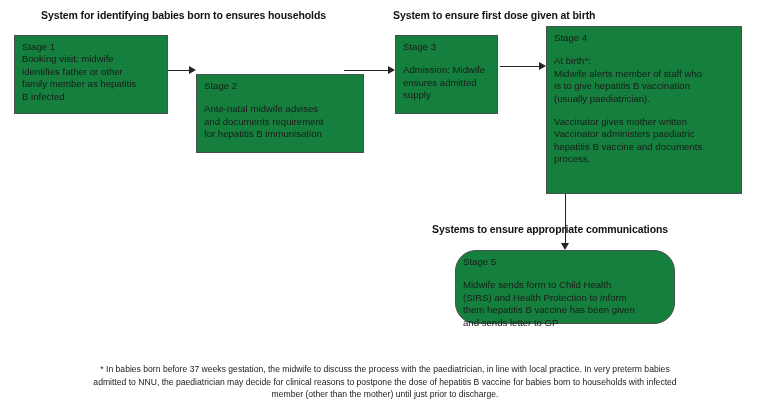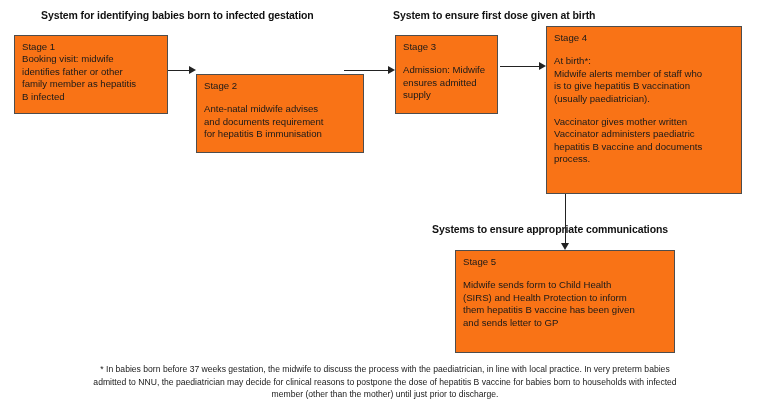--- a/index.html
+++ b/index.html
@@ -35,38 +35,38 @@
   }
   #heading-identify { left: 41px;  top: 9px; }
   #heading-firstdose { left: 393px; top: 9px; }
   #heading-comms     { left: 432px; top: 223px; }
 
   
   .stage-box {
     position: absolute;
     box-sizing: border-box;
     border: 1px solid #4d4d4d;
-    background: #f97316;
+    background: #15803d;
     padding: 5px 7px 4px 7px;
     font-size: 9.6px;
     line-height: 12.4px;
     color: #1a1a1a;
   }
   .stage-box .stage-label {
     display: block;
     margin-bottom: 0;
   }
   .stage-box .spacer { display: block; height: 11px; }
   .stage-box .body-line { display: block; white-space: nowrap; }
 
   #stage-1 { left: 14px;  top: 35px;  width: 154px; height: 79px; }
   #stage-2 { left: 196px; top: 35px;  width: 168px; height: 79px; margin-top: 39px; }
   #stage-3 { left: 395px; top: 35px;  width: 103px; height: 79px; }
   #stage-4 { left: 546px; top: 26px;  width: 196px; height: 168px; }
-  #stage-5 { left: 455px; top: 250px; width: 220px; height: 103px; }
+  #stage-5 { left: 455px; top: 250px; width: 220px; height: 74px; border-radius: 21px; }
 
   
   .conn { position: absolute; }
   .conn .line-h {
     position: absolute;
     height: 0;
     border-top: 1px solid #222222;
     top: 0; left: 0;
   }
   .conn .line-v {
@@ -117,21 +117,21 @@
     color: #1a1a1a;
     text-align: center;
   }
   #footnote .fn-line { display: block; white-space: nowrap; }
 </style>
 </head>
 <body>
 
 <div class="canvas">
 
-  <div class="heading" id="heading-identify">System for identifying babies born to infected gestation</div>
+  <div class="heading" id="heading-identify">System for identifying babies born to ensures households</div>
 
   <div class="heading" id="heading-firstdose">System to ensure first dose given at birth</div>
 
   <div class="heading" id="heading-comms">Systems to ensure appropriate communications</div>
 
   <div class="stage-box" id="stage-1">
     <span class="stage-label">Stage 1</span>
     <span class="body-line">Booking visit: midwife</span>
     <span class="body-line">identifies father or other</span>
     <span class="body-line">family member as hepatitis</span>

